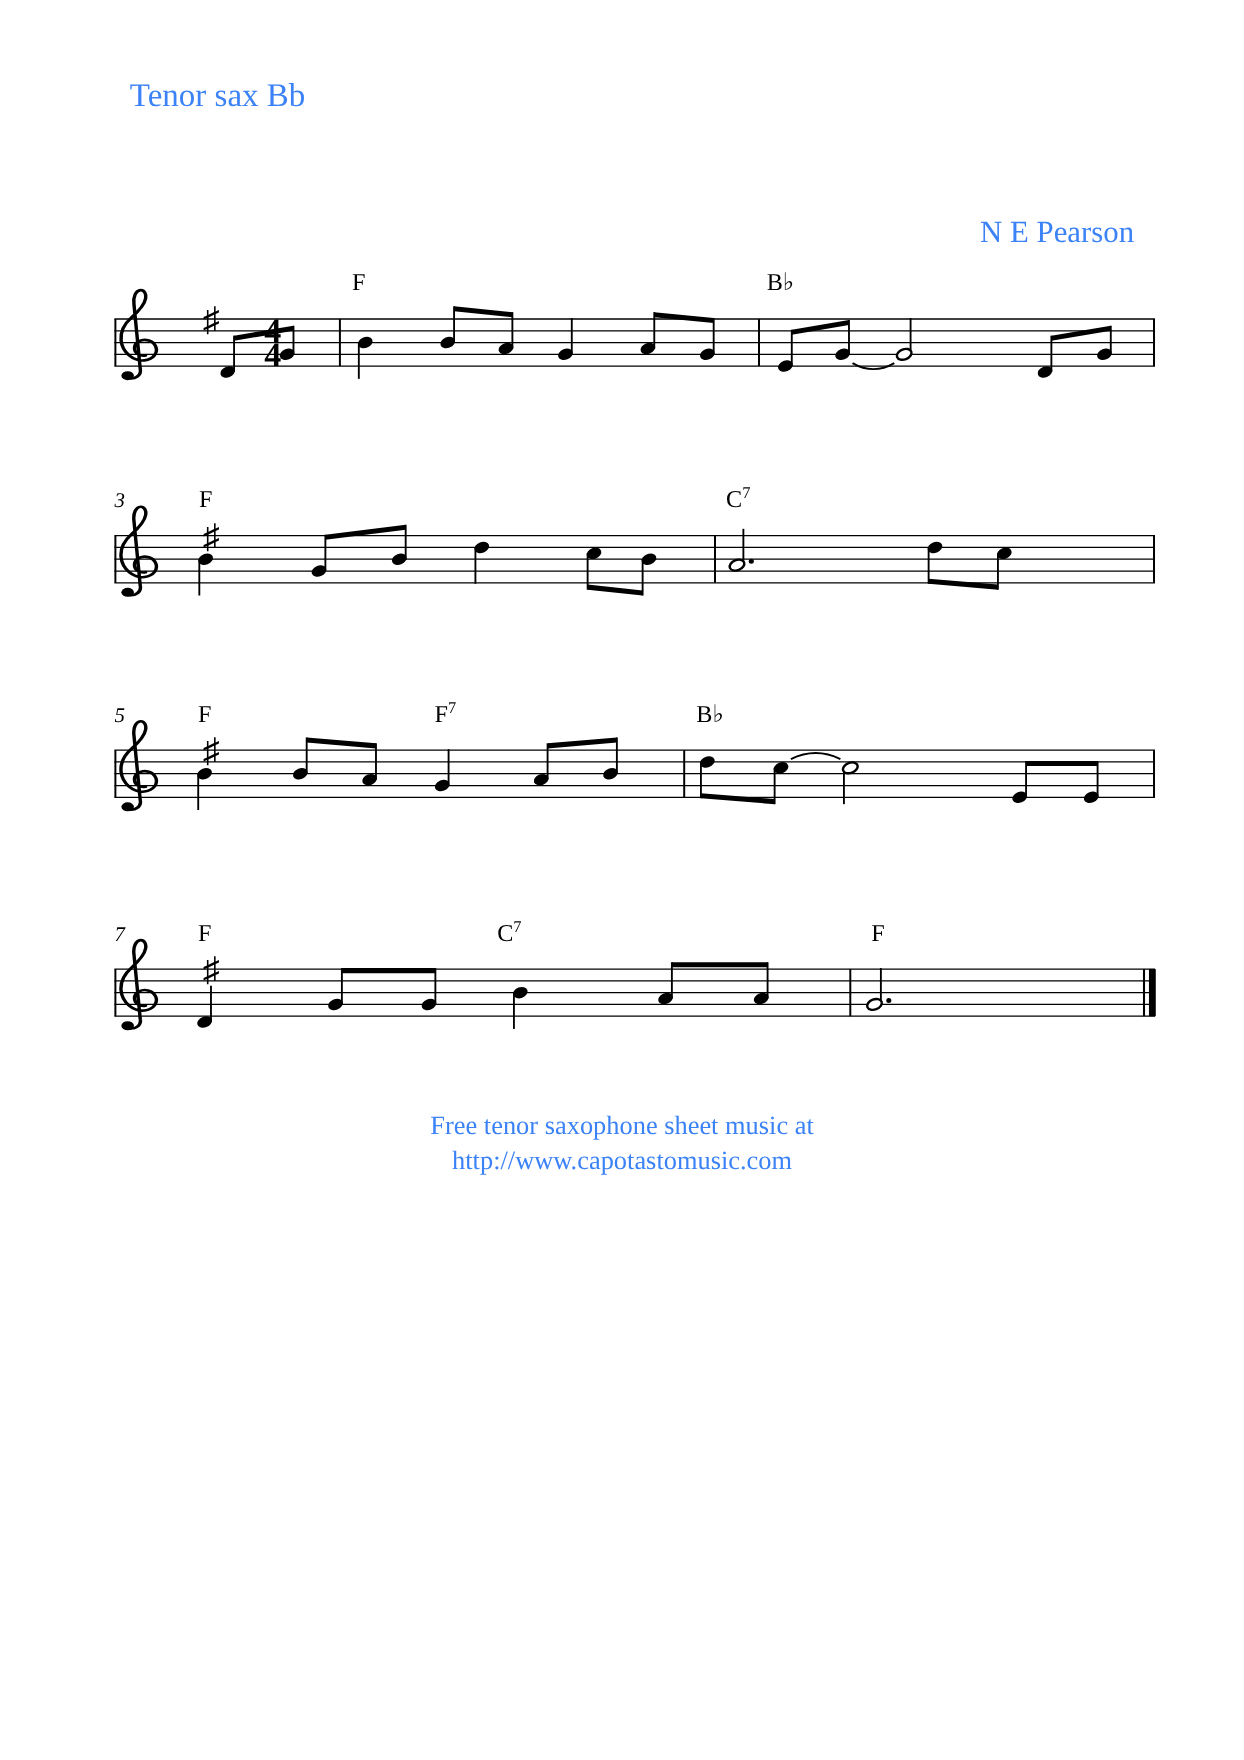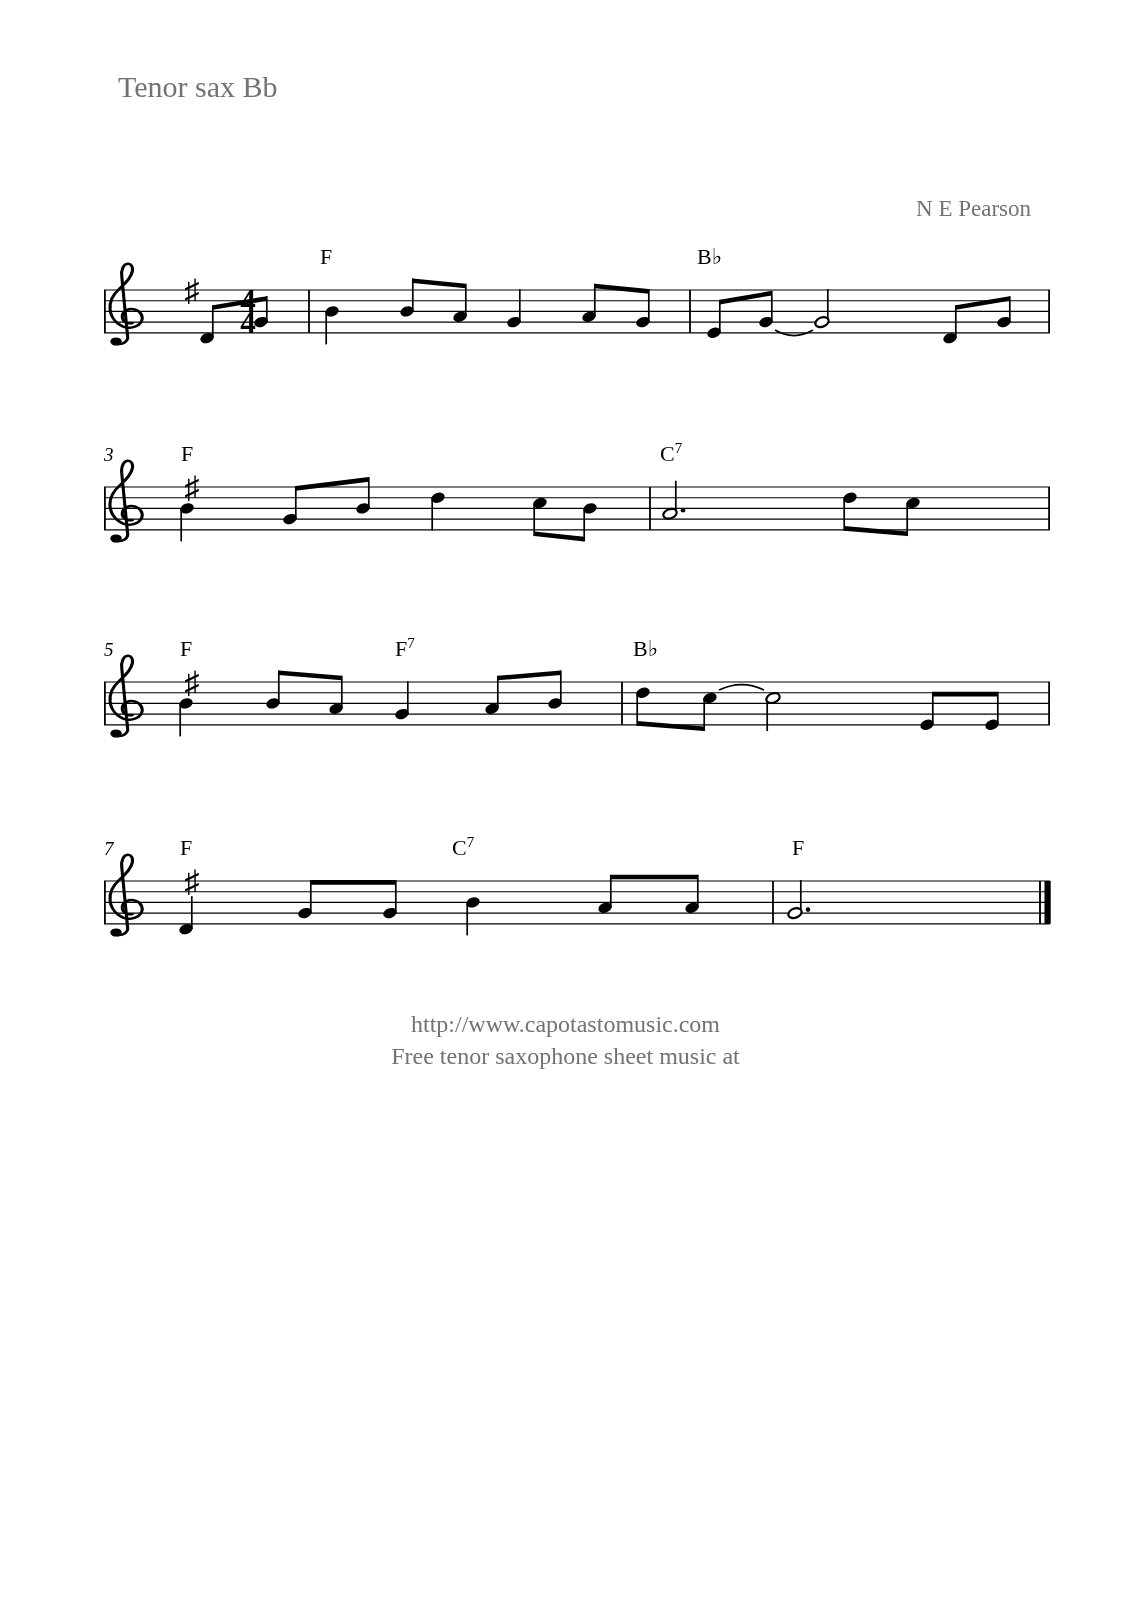--- a/index.html
+++ b/index.html
@@ -1,21 +1,21 @@
 <!DOCTYPE html>
 <html><head>
 <meta charset="utf-8">
 <style>
   html,body{margin:0;padding:0;background:#e8e8e8;}
   #page{position:relative;width:1131px;height:1600px;background:#ffffff;margin:0 auto;
-        font-family:"Liberation Serif","DejaVu Serif",serif;color:#737373;overflow:hidden;}
+        font-family:"Liberation Serif","DejaVu Serif",serif;color:#3b82f6;overflow:hidden;}
   .abs{position:absolute;}
   #instrument{left:118px;top:70px;font-size:30px;}
   #title{left:0;top:158px;width:1110px;text-align:center;font-size:45px;}
-  #composer{right:100px;top:196px;font-size:23px;}
+  #composer{right:100px;top:196px;font-size:28px;}
   #footer{left:0;top:1008px;width:1131px;text-align:center;font-size:24px;line-height:32px;}
   #score{left:0;top:0;width:1131px;height:1600px;}
   svg text{font-family:"Liberation Serif","DejaVu Sans",serif;}
 </style>
 </head>
 <body>
 
 <div id="page">
   <div id="instrument" class="abs">Tenor sax Bb</div>
   <div id="composer" class="abs">N E Pearson</div>
@@ -272,16 +272,16 @@
         </g>
         <line x1="800.8" y1="913.1" x2="800.8" y2="880.1" stroke="#000000" stroke-width="1.7"></line>
         <g transform="rotate(-21 795 913.1)">
           <ellipse cx="795" cy="913.1" rx="6.9" ry="4.6" fill="#fff" stroke="#000000" stroke-width="2.2"></ellipse>
         </g>
         <circle cx="808" cy="909.6" r="2.3" fill="#000000"></circle>
       </g>
     </svg>
 
   <div id="footer" class="abs">
+    <div>Free tenor saxophone sheet music at</div>
     <div>http://www.capotastomusic.com</div>
-    <div>Free tenor saxophone sheet music at</div>
   </div>
 </div>
 
 </body></html>

